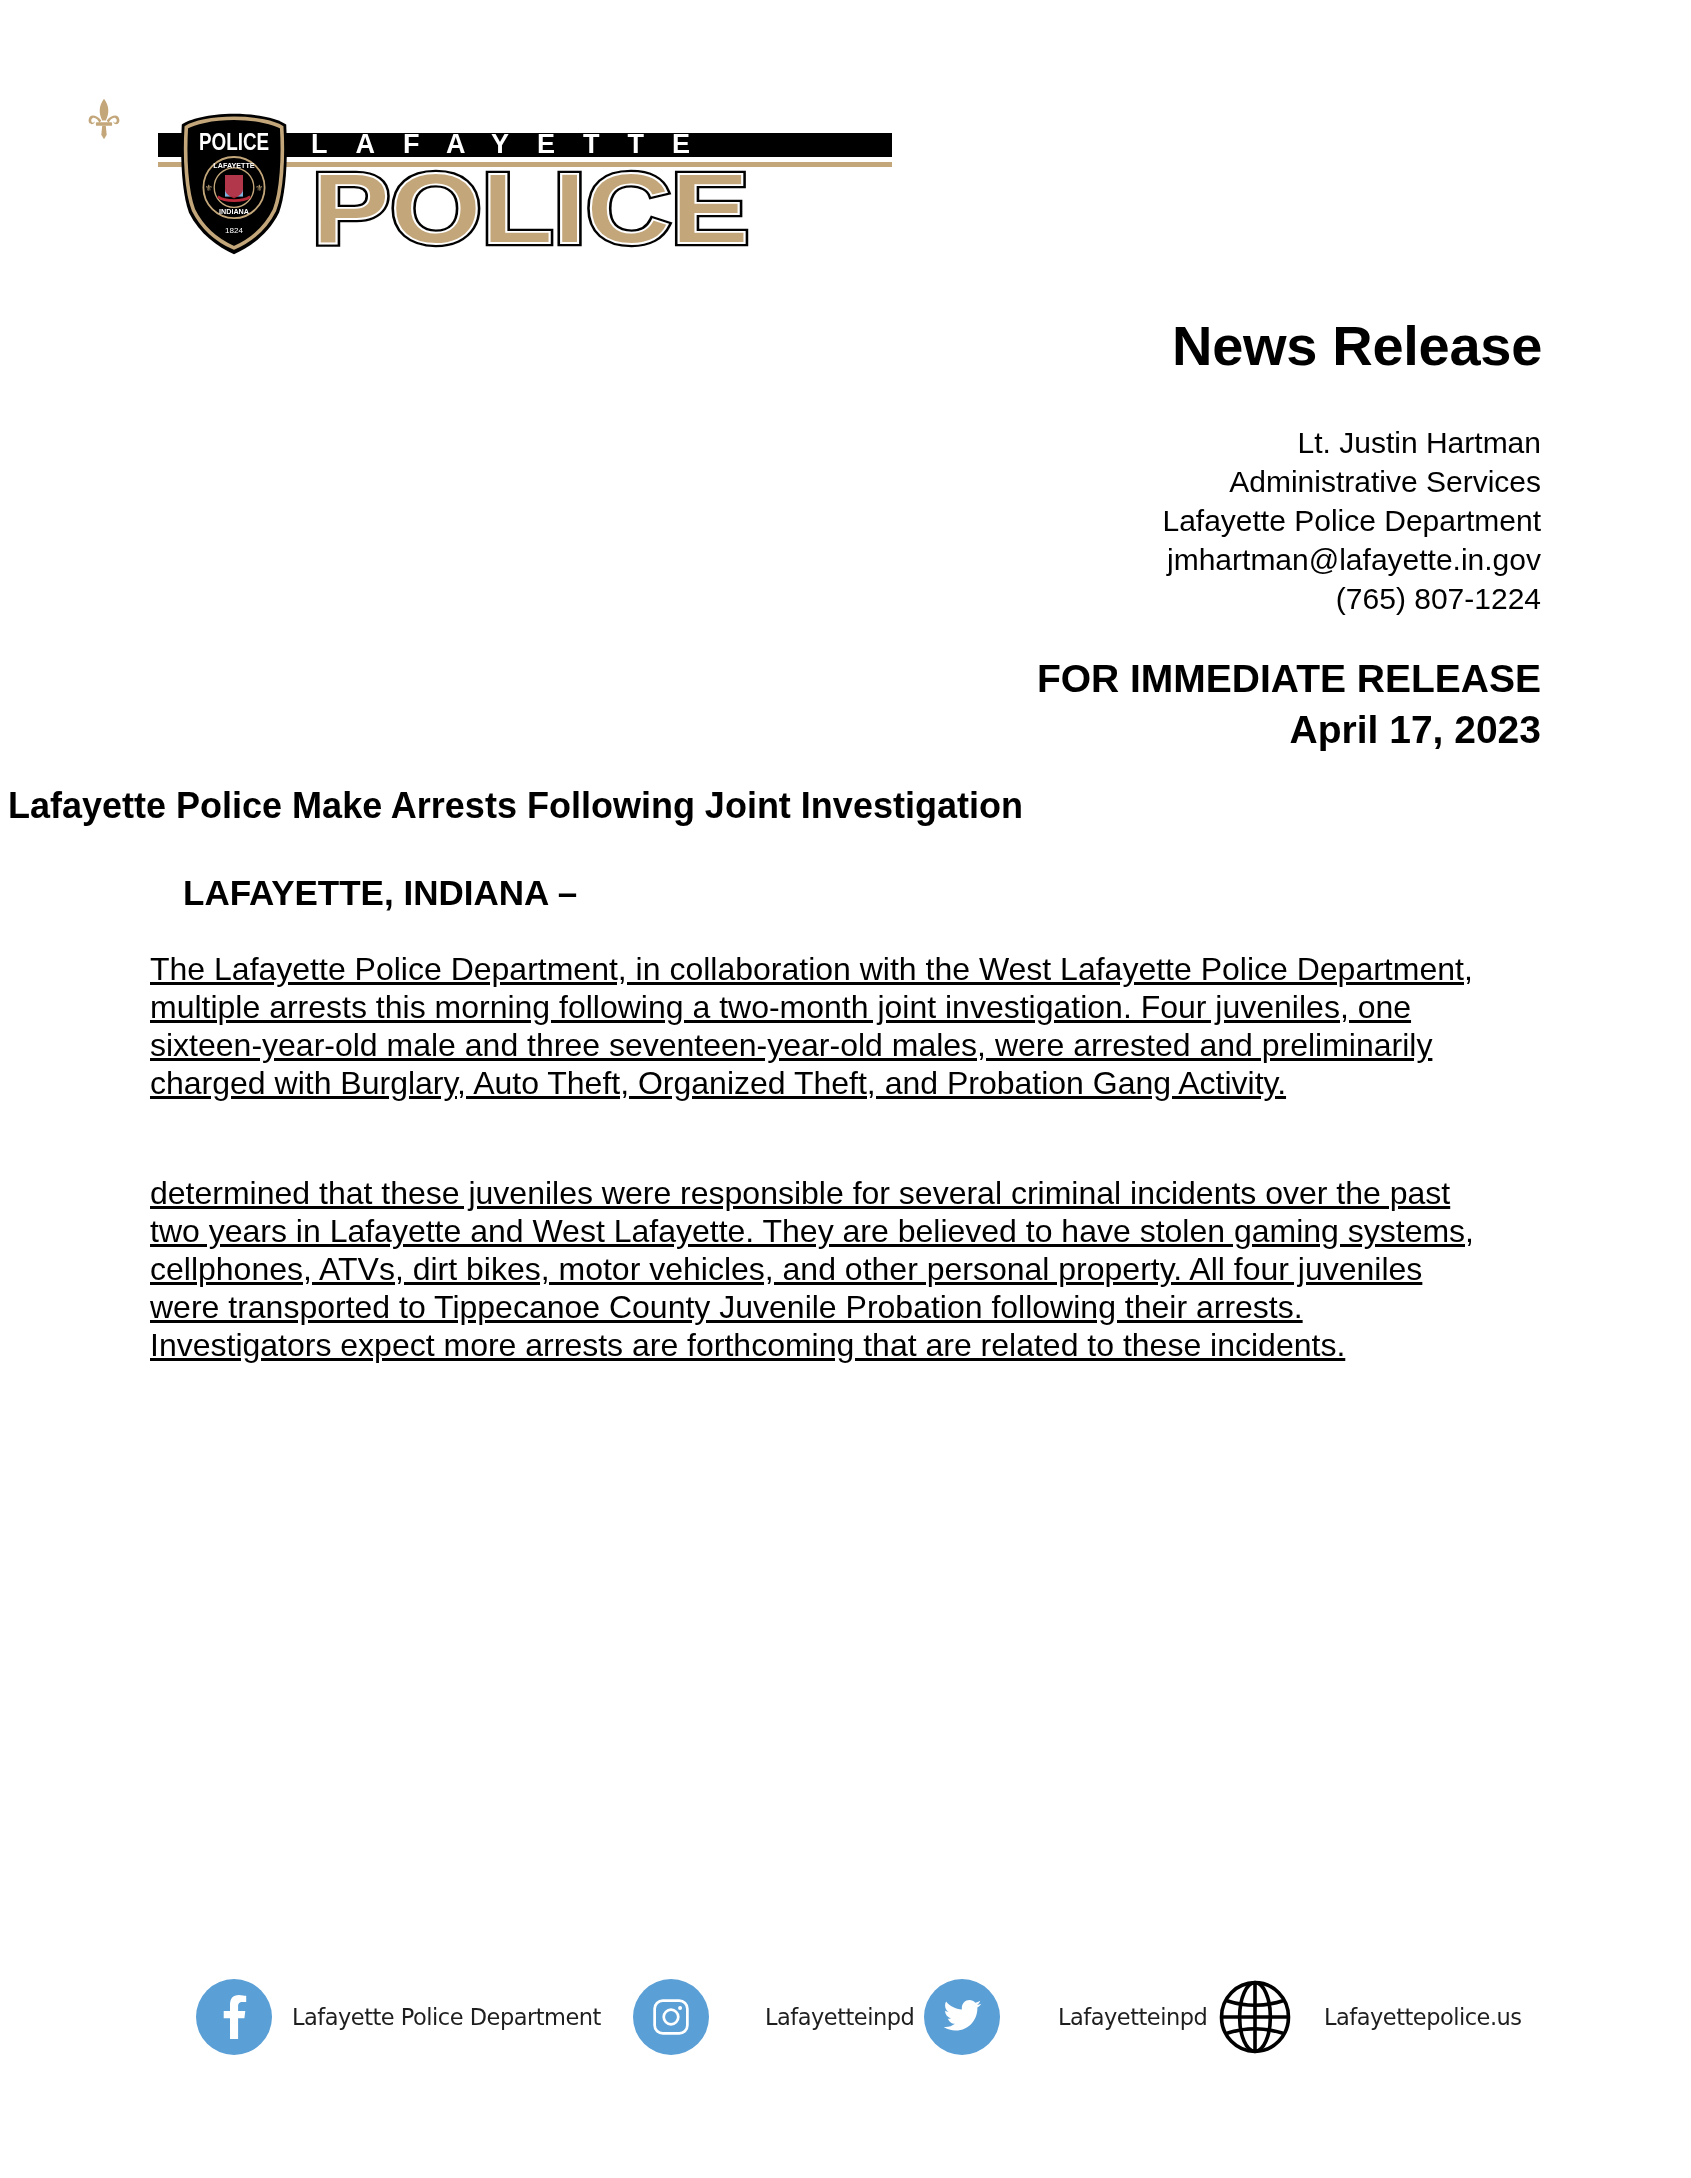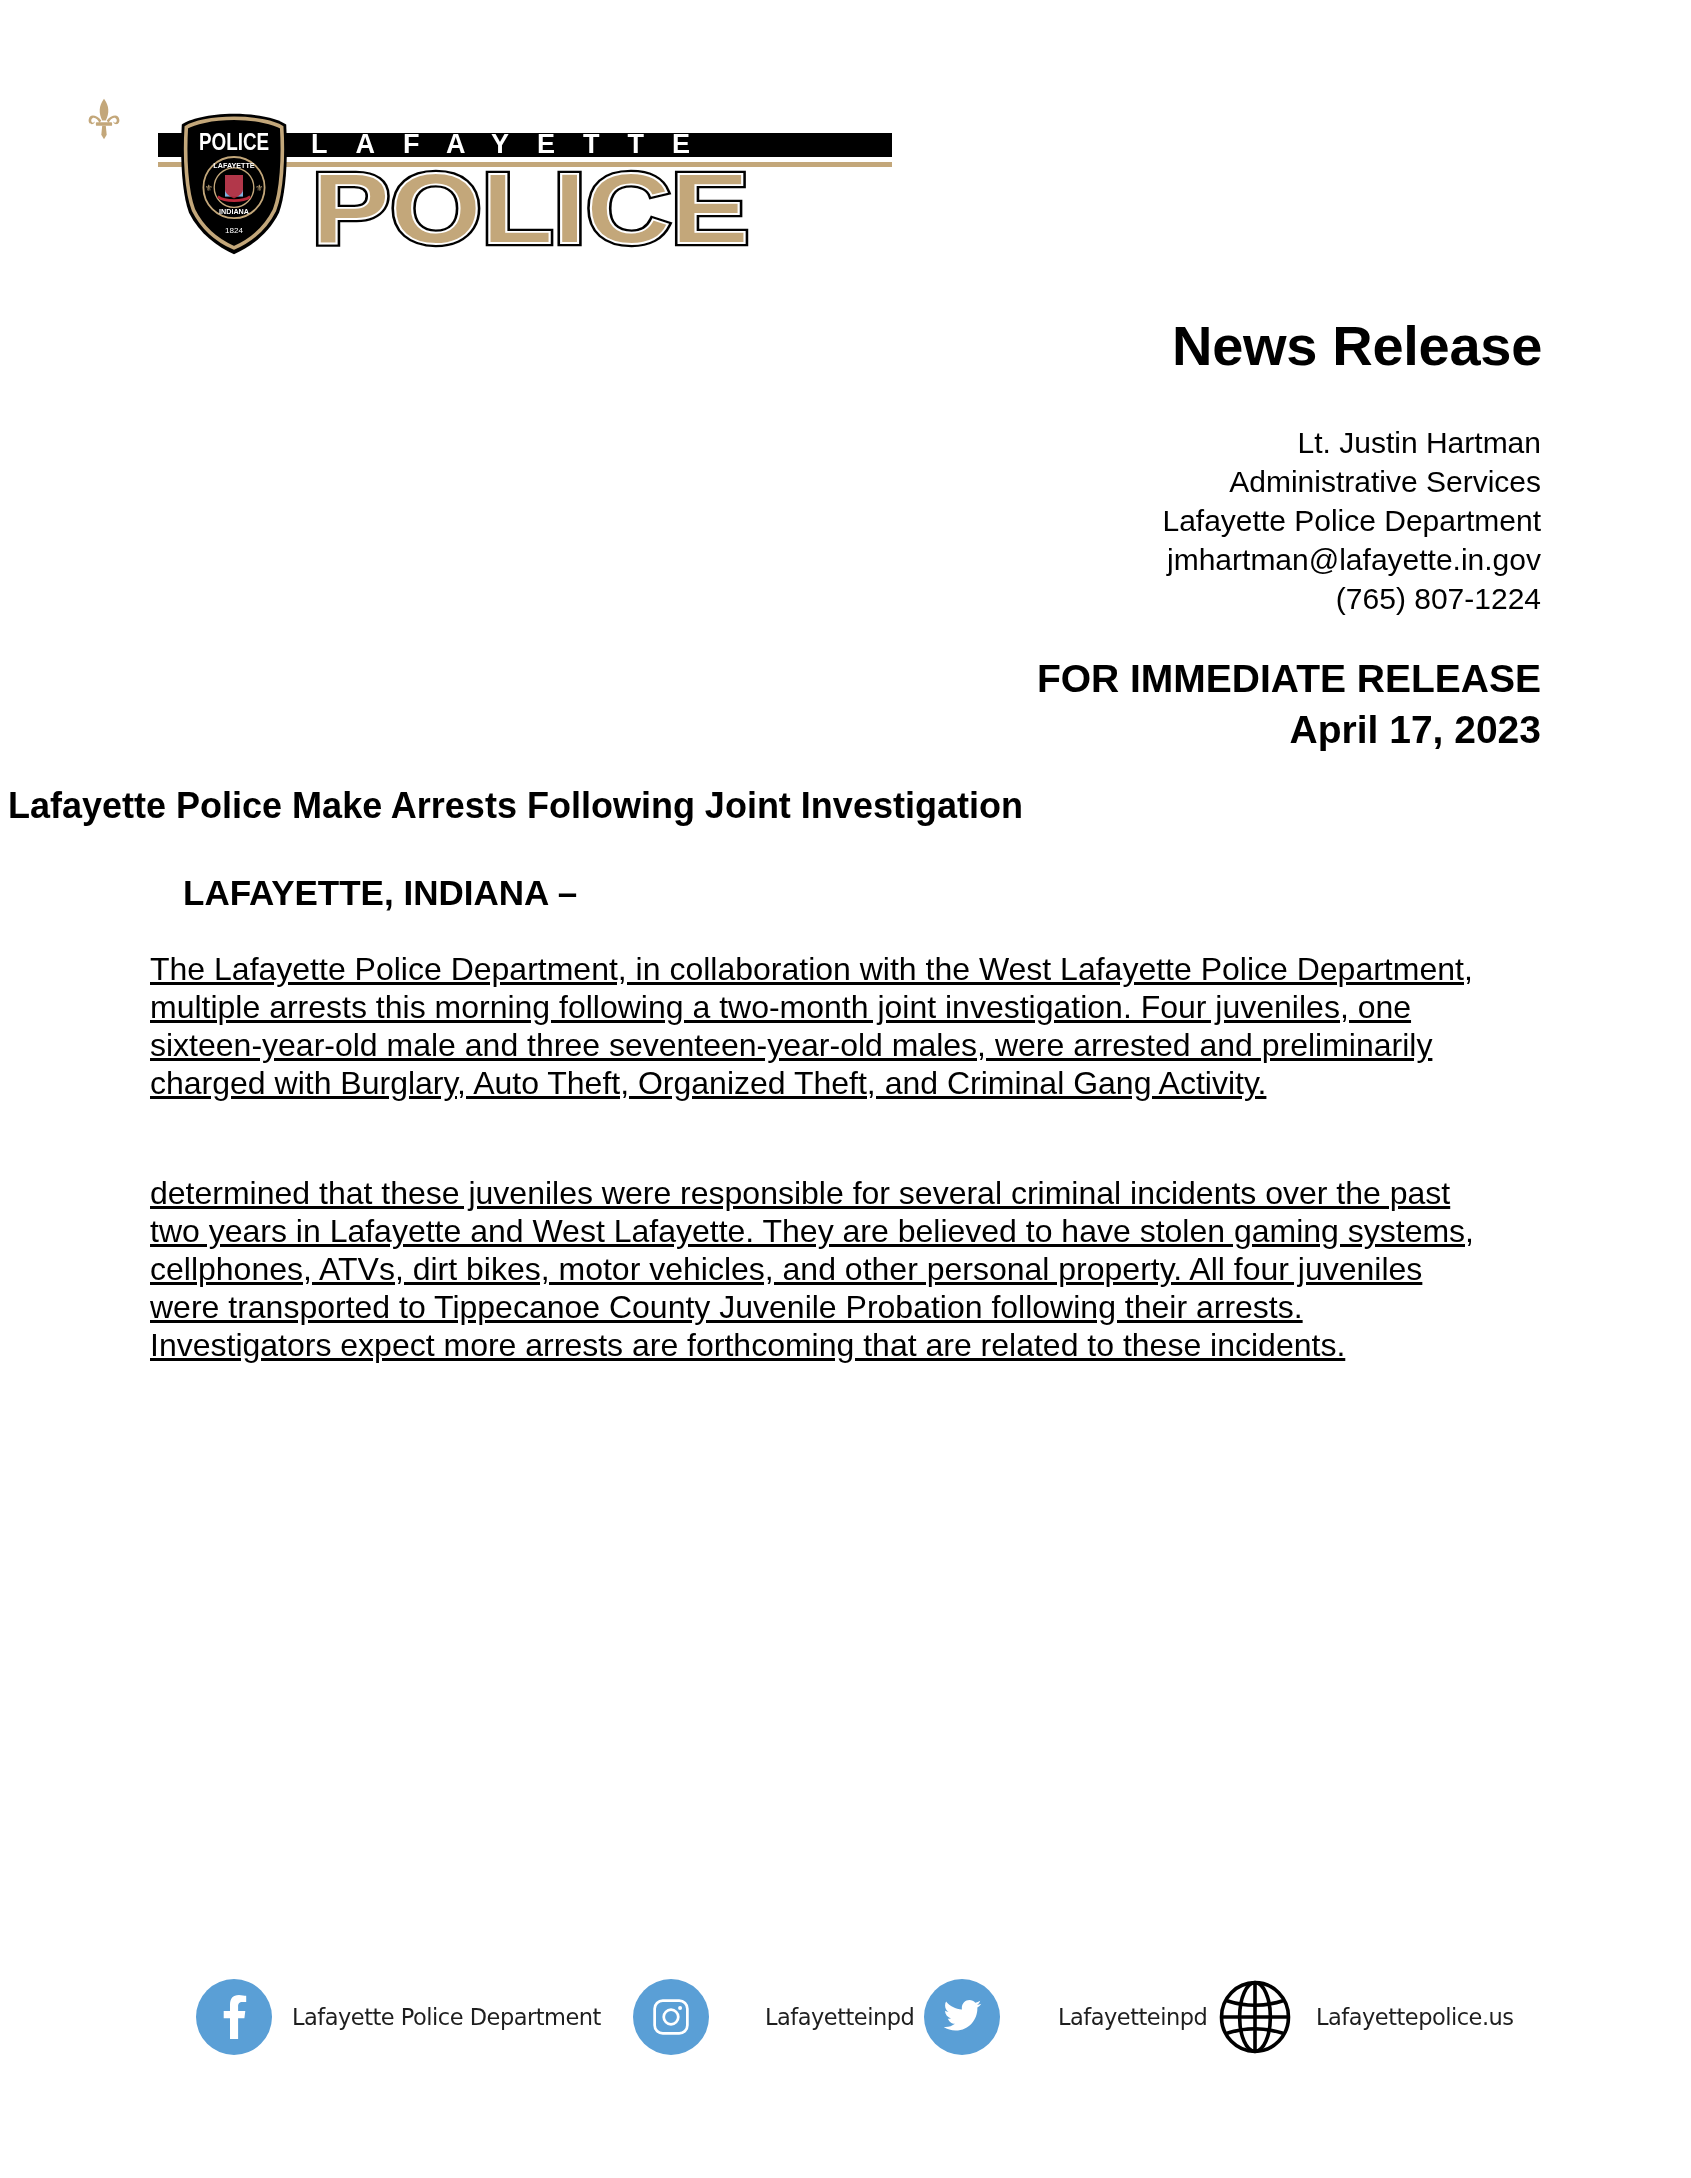--- a/index.html
+++ b/index.html
@@ -41,21 +41,21 @@
   .social .circle { width: 76px; height: 76px; border-radius: 50%; background: #5a9fd6;
         display: flex; align-items: center; justify-content: center; flex: none; }
   .social .label { font-family: "DejaVu Sans", sans-serif; font-size: 22.5px; color: #1e1e1e;
         margin-left: 20px; white-space: nowrap; letter-spacing: -0.5px; }
   .s-fb { left: 196px; }
   .s-ig { left: 633px; }
   .s-tw { left: 924px; }
   .s-web { left: 1217px; }
   .s-ig .label { margin-left: 56px; }
   .s-tw .label { margin-left: 58px; }
-  .s-web .label { margin-left: 23px; }
+  .s-web .label { margin-left: 31px; }
   .globe { width: 76px; height: 76px; flex: none; }
 </style>
 </head>
 <body>
 
 <div class="abs fleur">
   <svg width="36" height="45" viewBox="0 0 40 50">
     <g fill="#c3a77a">
       <path d="M20 2 C14 10 14 18 18 26 L22 26 C26 18 26 10 20 2 Z"></path>
       <path d="M17 26 C12 20 4 18 3 25 C2 31 9 32 10 27 C8 30 5 28 6 25 C8 21 13 24 15 29 Z"></path>
@@ -110,21 +110,21 @@
   <div>April 17, 2023</div>
 </div>
 
 <div class="abs headline"><span>Lafayette Police Make Arrests Following Joint Investigation</span></div>
 <div class="abs dateline">LAFAYETTE, INDIANA –</div>
 
 <div class="abs body-text p1">
   <div>The Lafayette Police Department, in collaboration with the West Lafayette Police Department,</div>
   <div>multiple arrests this morning following a two-month joint investigation. Four juveniles, one</div>
   <div>sixteen-year-old male and three seventeen-year-old males, were arrested and preliminarily</div>
-  <div>charged with Burglary, Auto Theft, Organized Theft, and Criminal Gang Activity.</div>
+  <div>charged with Burglary, Auto Theft, Organized Theft, and Probation Gang Activity.</div>
 </div>
 
 <div class="abs body-text p2">
   <div>determined that these juveniles were responsible for several criminal incidents over the past</div>
   <div>two years in Lafayette and West Lafayette. They are believed to have stolen gaming systems,</div>
   <div>cellphones, ATVs, dirt bikes, motor vehicles, and other personal property. All four juveniles</div>
   <div>were transported to Tippecanoe County Juvenile Probation following their arrests.</div>
   <div>Investigators expect more arrests are forthcoming that are related to these incidents.</div>
 </div>
 

